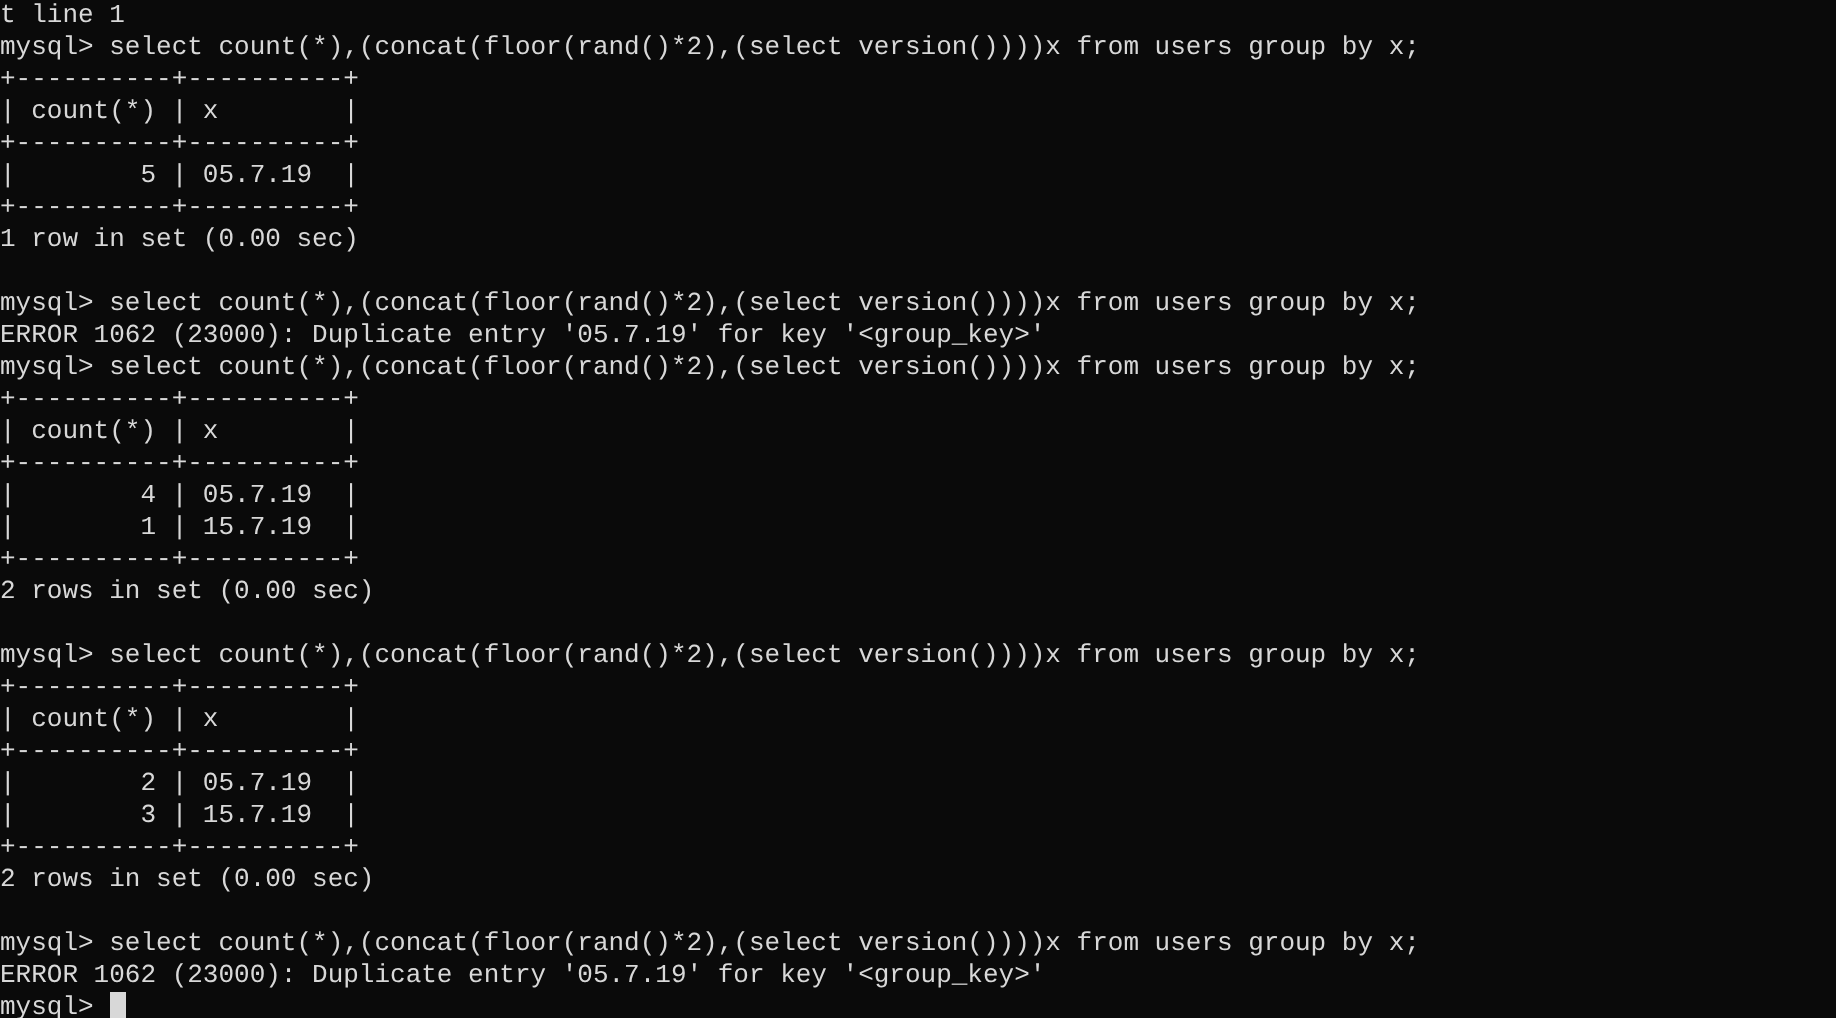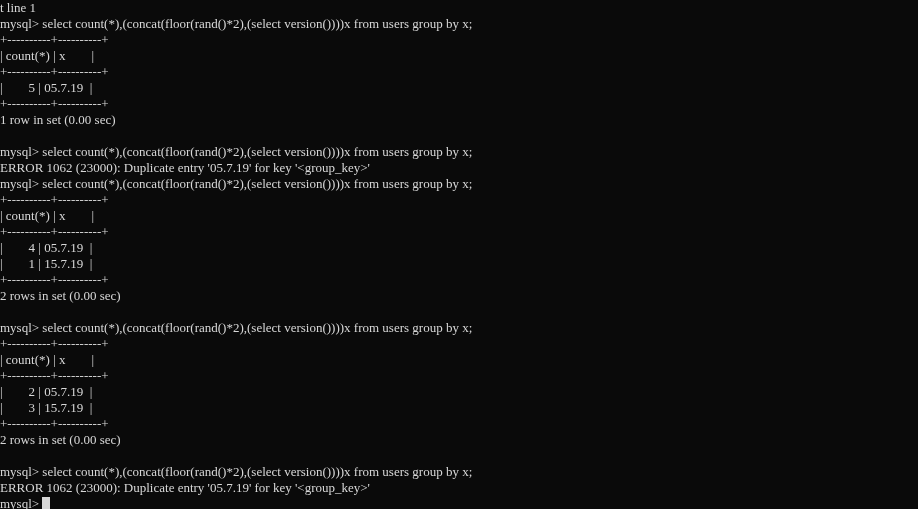--- a/index.html
+++ b/index.html
@@ -24,21 +24,21 @@
     letter-spacing: 0px;
     padding: 0;
     box-sizing: border-box;
     white-space: pre;
     overflow: hidden;
   }
   .line {
     height: 16px;
     line-height: 16px;
     white-space: pre;
-    font-family: Liberation Serif, serif;
+    font-family: Liberation Mono, monospace;
     font-size: 13px;
     color: #d8d8d8;
     margin: 0;
     padding: 0;
   }
   .line.blank {
     color: transparent;
   }
   .cursor-block {
     display: inline-block;

